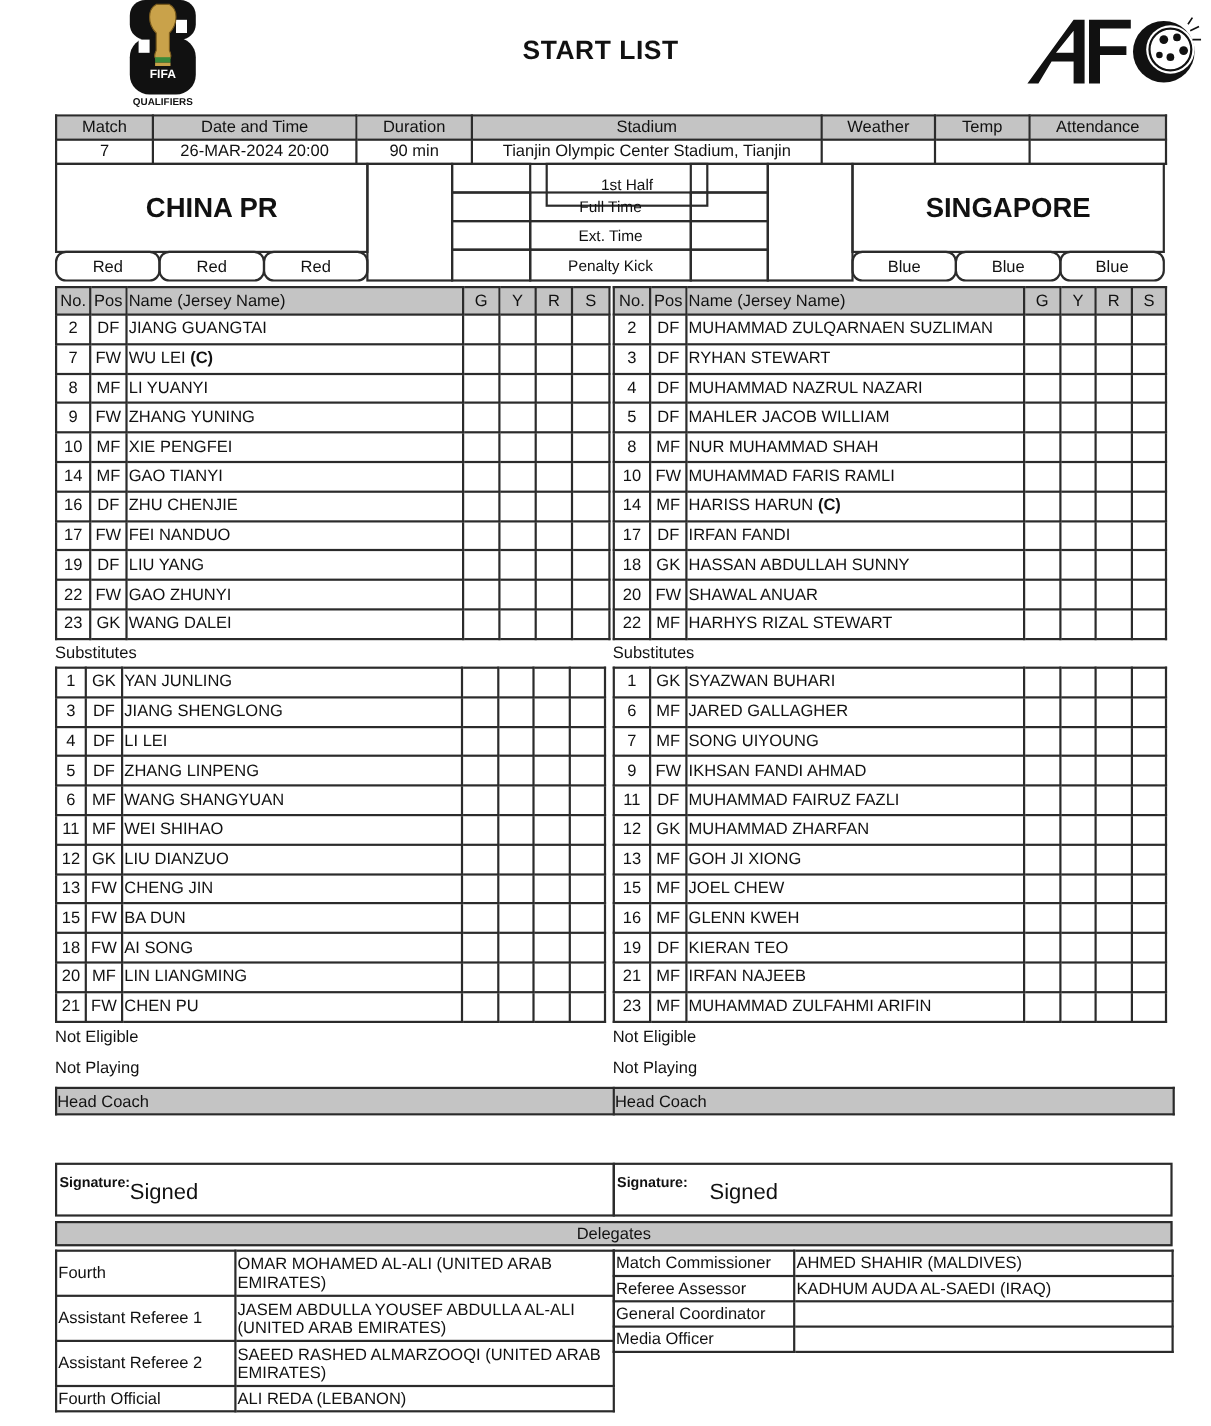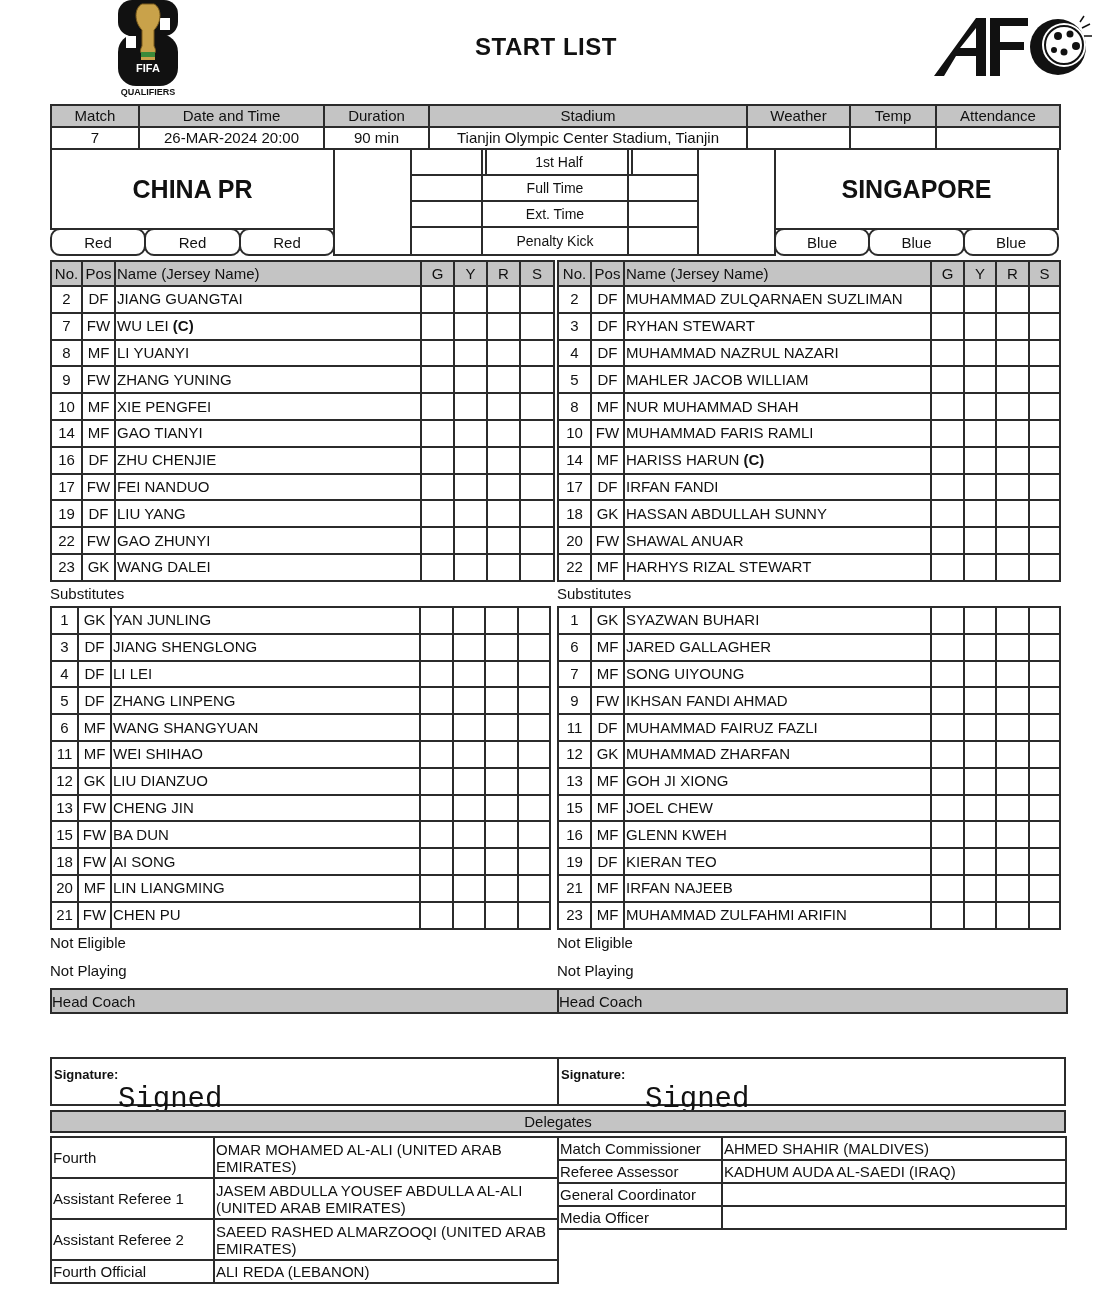--- a/index.html
+++ b/index.html
@@ -35,21 +35,21 @@
   .ptable .hdr td { height: 25px; }
   .cap { font-weight: bold; }
 
   .section-label { font-size: 15px; }
 
   
   .coach-table td { font-size: 15px; text-align: left; }
   .coach-name { line-height: 16px; padding-top: 3px; }
   .sig-box { border: 2px solid #2b2b2b; height: 49px; }
   .sig-label { font-size: 13px; font-weight: bold; position: absolute; left: 2px; top: 8px; }
-  .sig-value { font-size: 29px; position: absolute; top: 24px; font-family: Liberation Mono, monospace; }
+  .sig-value { font-size: 20px; position: absolute; top: 14px; }
 
   .officials td { font-size: 15px; line-height: 17px; vertical-align: middle; padding-left: 1px; white-space: normal; }
   .footer-faint { left: 50px; top: 1289px; width: 660px; height: 7px; color: #ccc; font-size: 9px; overflow: hidden; }
 </style>
 </head>
 <body>
 
 <div id="fifa-logo" class="abs">
   <svg width="72" height="100" viewBox="0 0 72 100">
 
@@ -126,21 +126,21 @@
   <div class="tb-cell kit" style="left:94px;top:80px;width:97px;height:28px;">Red</div>
   <div class="tb-cell kit" style="left:189px;top:80px;width:96px;height:28px;">Red</div>
 
   <div class="tb-cell" style="left:283px;top:0;width:79px;height:108px;"></div>
 
   <div class="tb-cell" style="left:360px;top:0;width:73px;height:28px;"></div>
   <div class="tb-cell" style="left:360px;top:26px;width:73px;height:28px;"></div>
   <div class="tb-cell" style="left:360px;top:52px;width:73px;height:28px;"></div>
   <div class="tb-cell" style="left:360px;top:78px;width:73px;height:30px;"></div>
 
-  <div class="tb-cell score-label" style="left:435px;top:0;width:148px;height:28px;">1st Half</div>
+  <div class="tb-cell score-label" style="left:446px;top:0;width:148px;height:40px;">1st Half</div>
   <div class="tb-cell score-label" style="left:431px;top:26px;width:148px;height:28px;">Full Time</div>
   <div class="tb-cell score-label" style="left:431px;top:52px;width:148px;height:28px;">Ext. Time</div>
   <div class="tb-cell score-label" style="left:431px;top:78px;width:148px;height:30px;">Penalty Kick</div>
 
   <div class="tb-cell" style="left:577px;top:0;width:72px;height:28px;"></div>
   <div class="tb-cell" style="left:577px;top:26px;width:72px;height:28px;"></div>
   <div class="tb-cell" style="left:577px;top:52px;width:72px;height:28px;"></div>
   <div class="tb-cell" style="left:577px;top:78px;width:72px;height:30px;"></div>
 
   <div class="tb-cell" style="left:647px;top:0;width:79px;height:108px;"></div>

